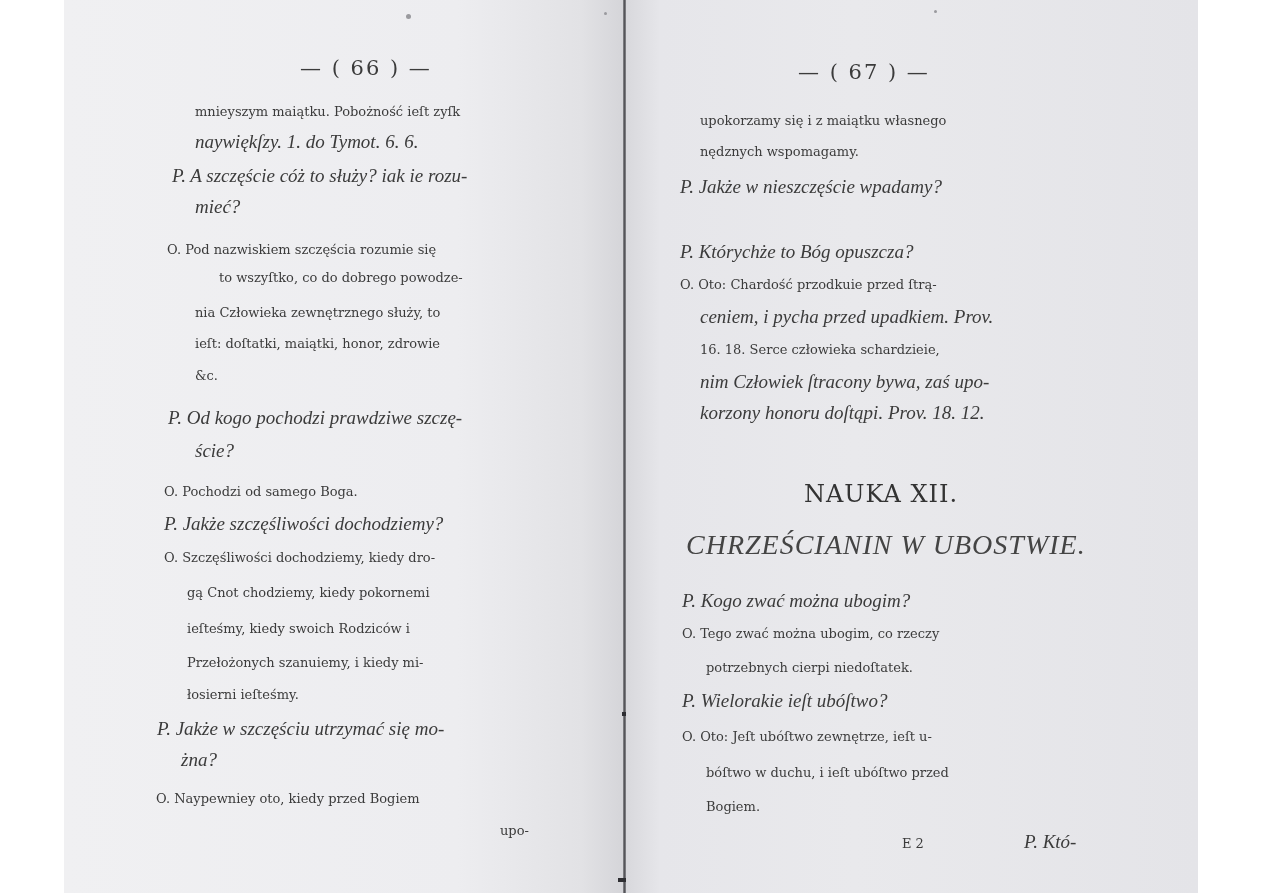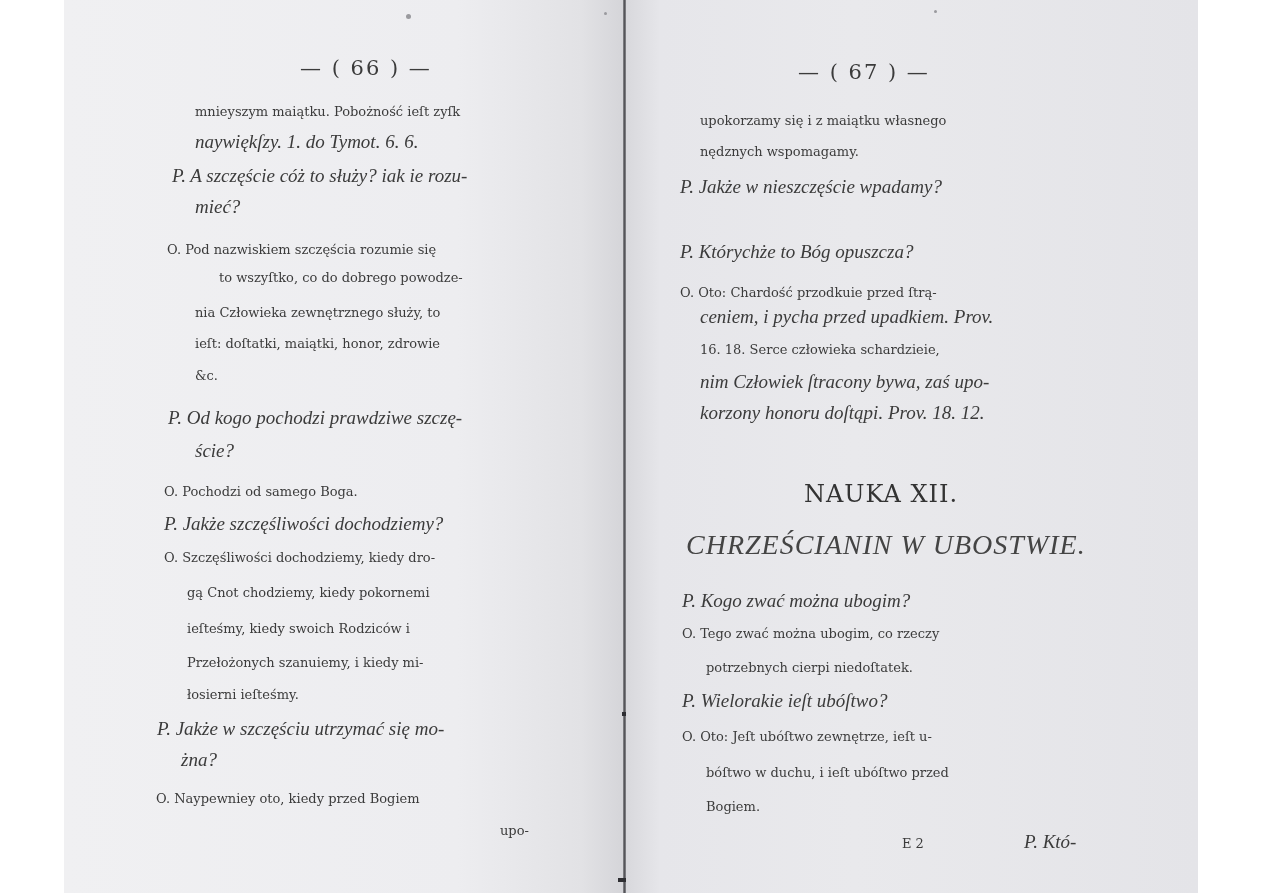--- a/index.html
+++ b/index.html
@@ -141,21 +141,21 @@
   <div class="spine-mark" style="left:558px; top:712px; width:10px;"></div>
   <div class="spine-mark" style="left:554px; top:878px; width:14px;"></div>
 
   <div class="page page-right">
     <div class="header" style="left:172px; top:60px;">— ( 67 ) —</div>
 
     <div class="line" style="left:74px; top:110px;">upokorzamy się i z maiątku własnego</div>
     <div class="line" style="left:74px; top:141px;">nędznych wspomagamy.</div>
     <div class="line it" style="left:54px; top:176px;">P. Jakże w nieszczęście wpadamy?</div>
     <div class="line it" style="left:54px; top:241px;">P. Którychże to Bóg opuszcza?</div>
-    <div class="line" style="left:54px; top:274px;margin-top:8px;">O. Oto: Chardość przodkuie przed ſtrą-</div>
+    <div class="line" style="left:54px; top:274px;">O. Oto: Chardość przodkuie przed ſtrą-</div>
     <div class="line it" style="left:74px; top:306px;text-align:center;">ceniem, i pycha przed upadkiem. Prov.</div>
     <div class="line" style="left:74px; top:339px;">16. 18. Serce człowieka schardzieie,</div>
     <div class="line it" style="left:74px; top:371px;">nim Człowiek ſtracony bywa, zaś upo-</div>
     <div class="line it" style="left:74px; top:402px;">korzony honoru doſtąpi.  Prov. 18. 12.</div>
 
     <div class="title" style="left:178px; top:480px;">NAUKA XII.</div>
     <div class="subtitle" style="left:60px; top:529px;">CHRZEŚCIANIN W UBOSTWIE.</div>
 
     <div class="line it" style="left:56px; top:590px;">P. Kogo zwać można ubogim?</div>
     <div class="line" style="left:56px; top:623px;">O. Tego zwać można ubogim, co rzeczy</div>

